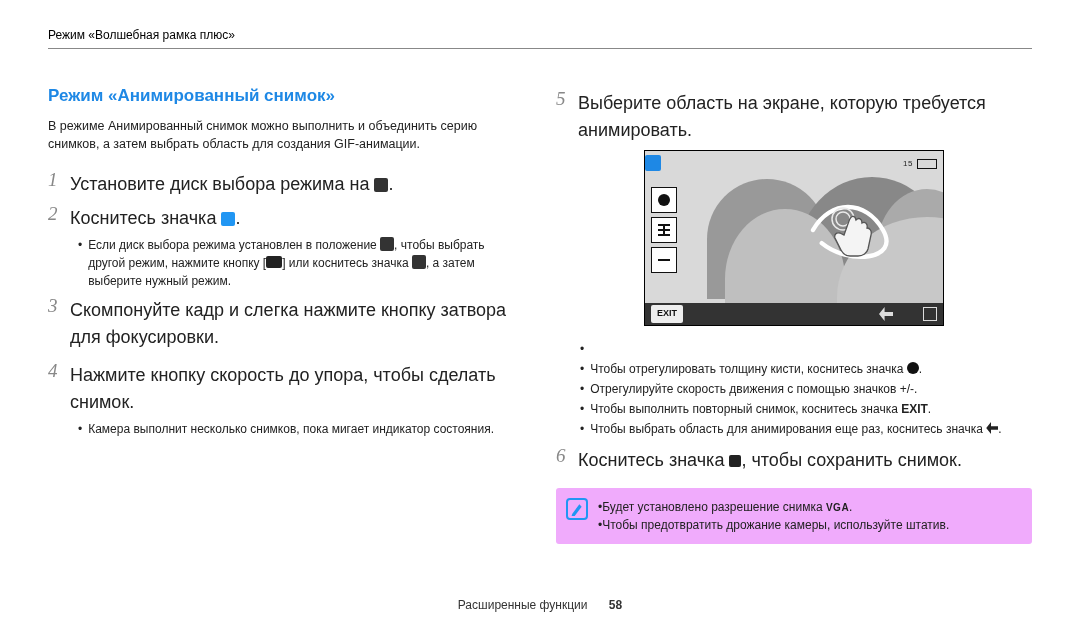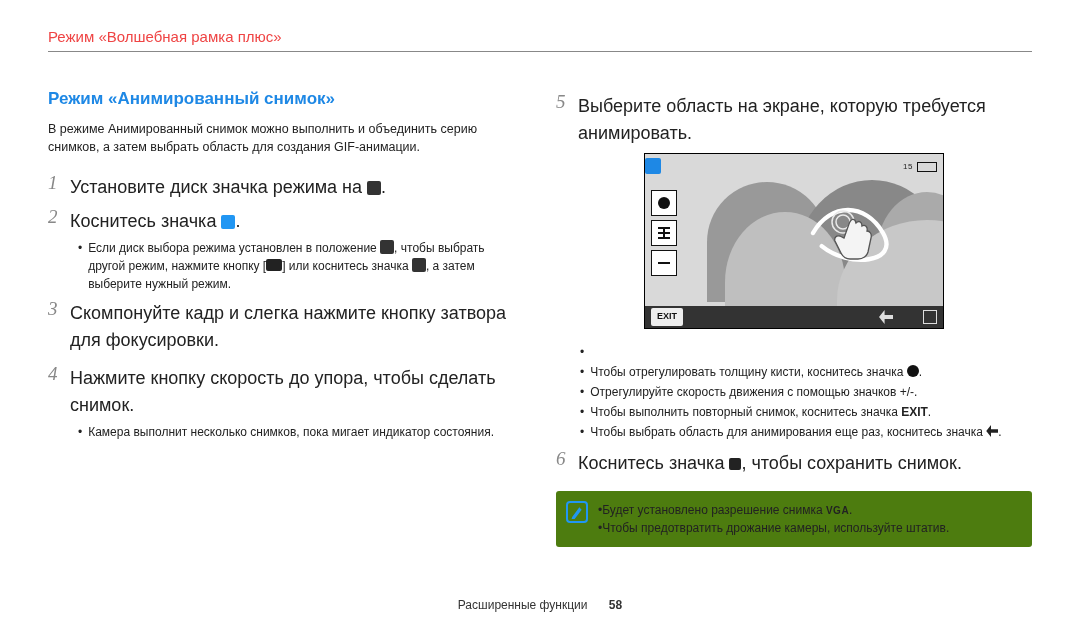--- a/index.html
+++ b/index.html
@@ -6,22 +6,22 @@
   body {
     width: 1080px;
     height: 630px;
     background: #fff;
     font-family: Arial, sans-serif;
     color: #222;
     position: relative;
     padding: 28px 48px 20px 48px;
   }
   .header-breadc {
-    font-size: 15px;
-    color: #ef4444;
+    font-size: 12px;
+    color: #000000;
   }
   .hr-top {
     margin-top: 6px;
     border: none;
     border-top: 1px solid #888;
   }
   .columns {
     display: flex;
     margin-top: 34px;
     gap: 32px;
@@ -136,21 +136,21 @@
   .bottom-icon.undo2 { background:#ddd; clip-path: polygon(0 50%, 40% 0, 40% 35%, 100% 35%, 100% 65%, 40% 65%, 40% 100%);}
   .bottom-icon.save2 { border:1.5px solid #ddd; }
   .spacer{flex:1;}
   .hand-cursor {
     position:absolute; right:60px; top:54px;
   }
   .swirl {
     position:absolute; right:50px; top:44px; width:90px; height:70px;
   }
   .tip-box {
-    background:#4d7c0f; border-radius:3px; padding:10px 10px 10px 10px;
+    background:#f0abfc; border-radius:3px; padding:10px 10px 10px 10px;
     display:flex; gap:10px; margin-top:14px; font-size:12px;
   }
   .tip-icon {
     width:22px; height:22px; border:2px solid #2196f3; border-radius:4px;
     display:flex; align-items:center; justify-content:center; flex-shrink:0;
   }
   .tip-icon svg{width:14px;height:14px;}
   .footer {
     position:absolute; left:0; right:0; bottom:18px; text-align:center; font-size:12px; color:#333;
   }
@@ -164,21 +164,21 @@
 
 <div class="columns">
 
   <div class="col">
     <div class="section-title">Режим «Анимированный снимок»</div>
     <div class="intro">В режиме Анимированный снимок можно выполнить и объединить серию снимков, а затем выбрать область для создания GIF-анимации.</div>
 
     <div class="step-row">
       <div class="step-num">1</div>
       <div class="step-body">
-        <span>Установите диск значка режима на </span><span class="inline-icon"></span><span>.</span>
+        <span>Установите диск выбора режима на </span><span class="inline-icon"></span><span>.</span>
       </div>
     </div>
 
     <div class="step-row">
       <div class="step-num">2</div>
       <div class="step-body">
         <span>Коснитесь значка </span><span class="inline-icon blue"></span><span>.</span>
       </div>
     </div>
     <div class="sub-bullets">

